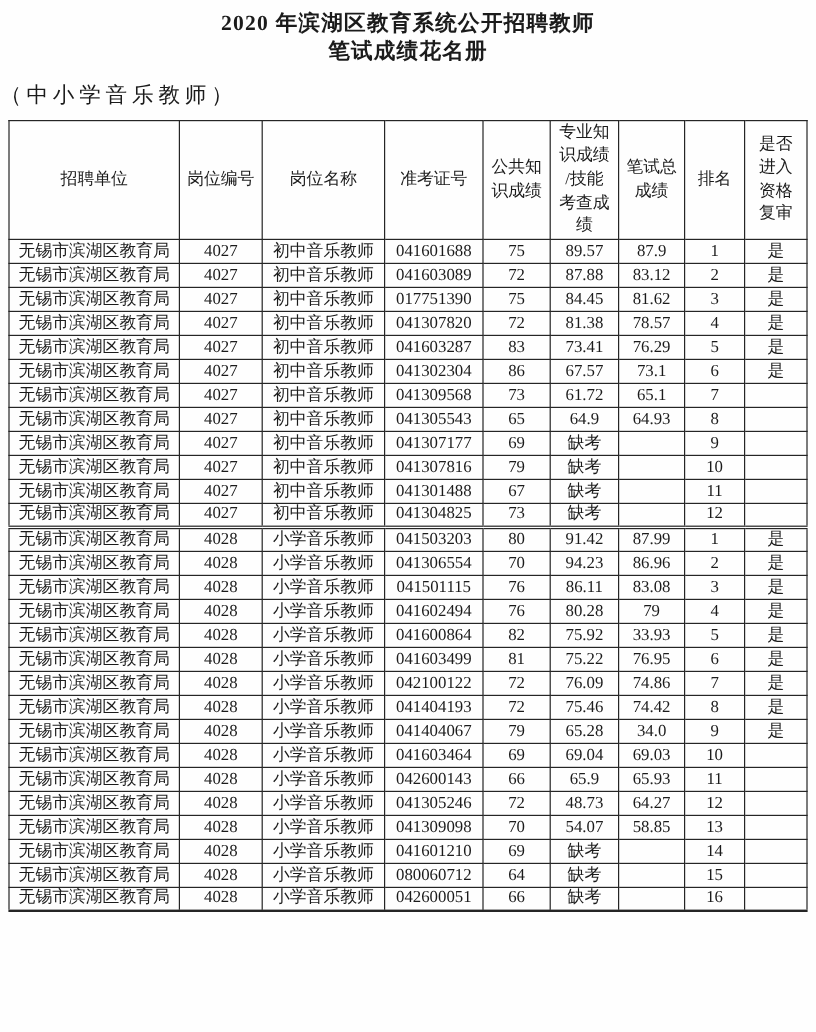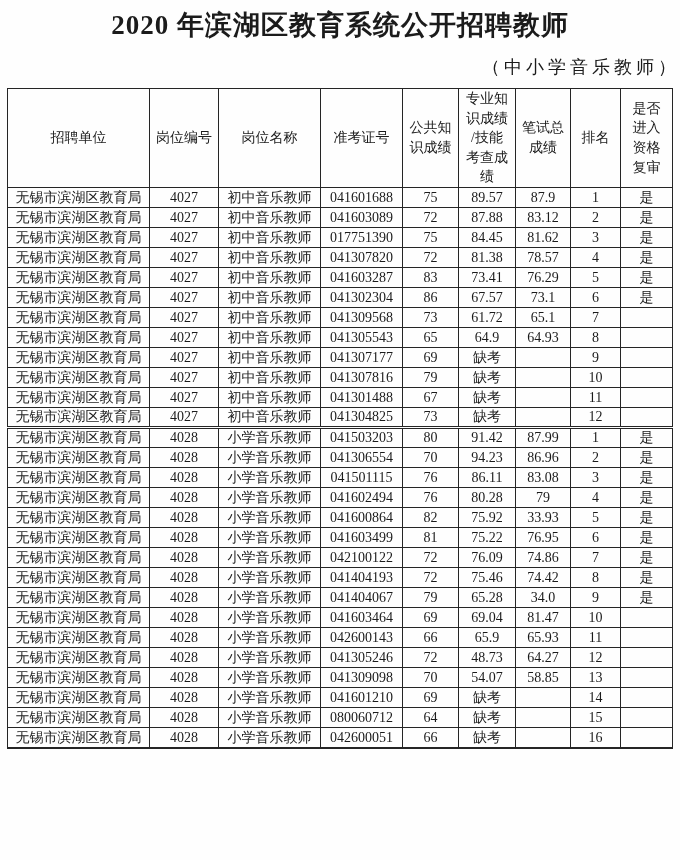--- a/index.html
+++ b/index.html
@@ -16,27 +16,27 @@
     width: 680px;
     height: 860px;
     font-family: "Liberation Serif", "DejaVu Serif", serif;
     color: #1b1b1b;
     background: #fefefe;
     box-sizing: border-box;
   }
   .title {
     text-align: center;
     font-weight: bold;
-    font-size: 27px;
+    font-size: 18px;
     line-height: 1.3;
     padding-top: 8px;
     letter-spacing: 1px;
   }
   .subtitle {
-    text-align: right;
+    text-align: left;
     font-size: 18px;
     letter-spacing: 4px;
     margin-top: 12px;
     margin-bottom: 9px;
     font-weight: normal;
   }
   table.roster {
     width: 665px;
     margin: 0 auto;
     border-collapse: collapse;
@@ -72,20 +72,21 @@
   table.roster {
     border-bottom: 2px solid #252525;
   }
 </style>
 </head>
 <body>
 
 <div class="page">
   <div class="title">
     <div>2020 年滨湖区教育系统公开招聘教师</div>
+    <div>笔试成绩花名册</div>
   </div>
   <div class="subtitle">（中小学音乐教师）</div>
 
   <table class="roster">
     <colgroup>
         <col style="width: 142px;">
         <col style="width: 69px;">
         <col style="width: 102px;">
         <col style="width: 82px;">
         <col style="width: 56px;">
@@ -351,21 +352,21 @@
           <td>9</td>
           <td>是</td>
         </tr>
         <tr>
           <td>无锡市滨湖区教育局</td>
           <td>4028</td>
           <td>小学音乐教师</td>
           <td>041603464</td>
           <td>69</td>
           <td>69.04</td>
-          <td>81.47</td>
+          <td>69.03</td>
           <td>10</td>
           <td></td>
         </tr>
         <tr>
           <td>无锡市滨湖区教育局</td>
           <td>4028</td>
           <td>小学音乐教师</td>
           <td>042600143</td>
           <td>66</td>
           <td>65.9</td>

